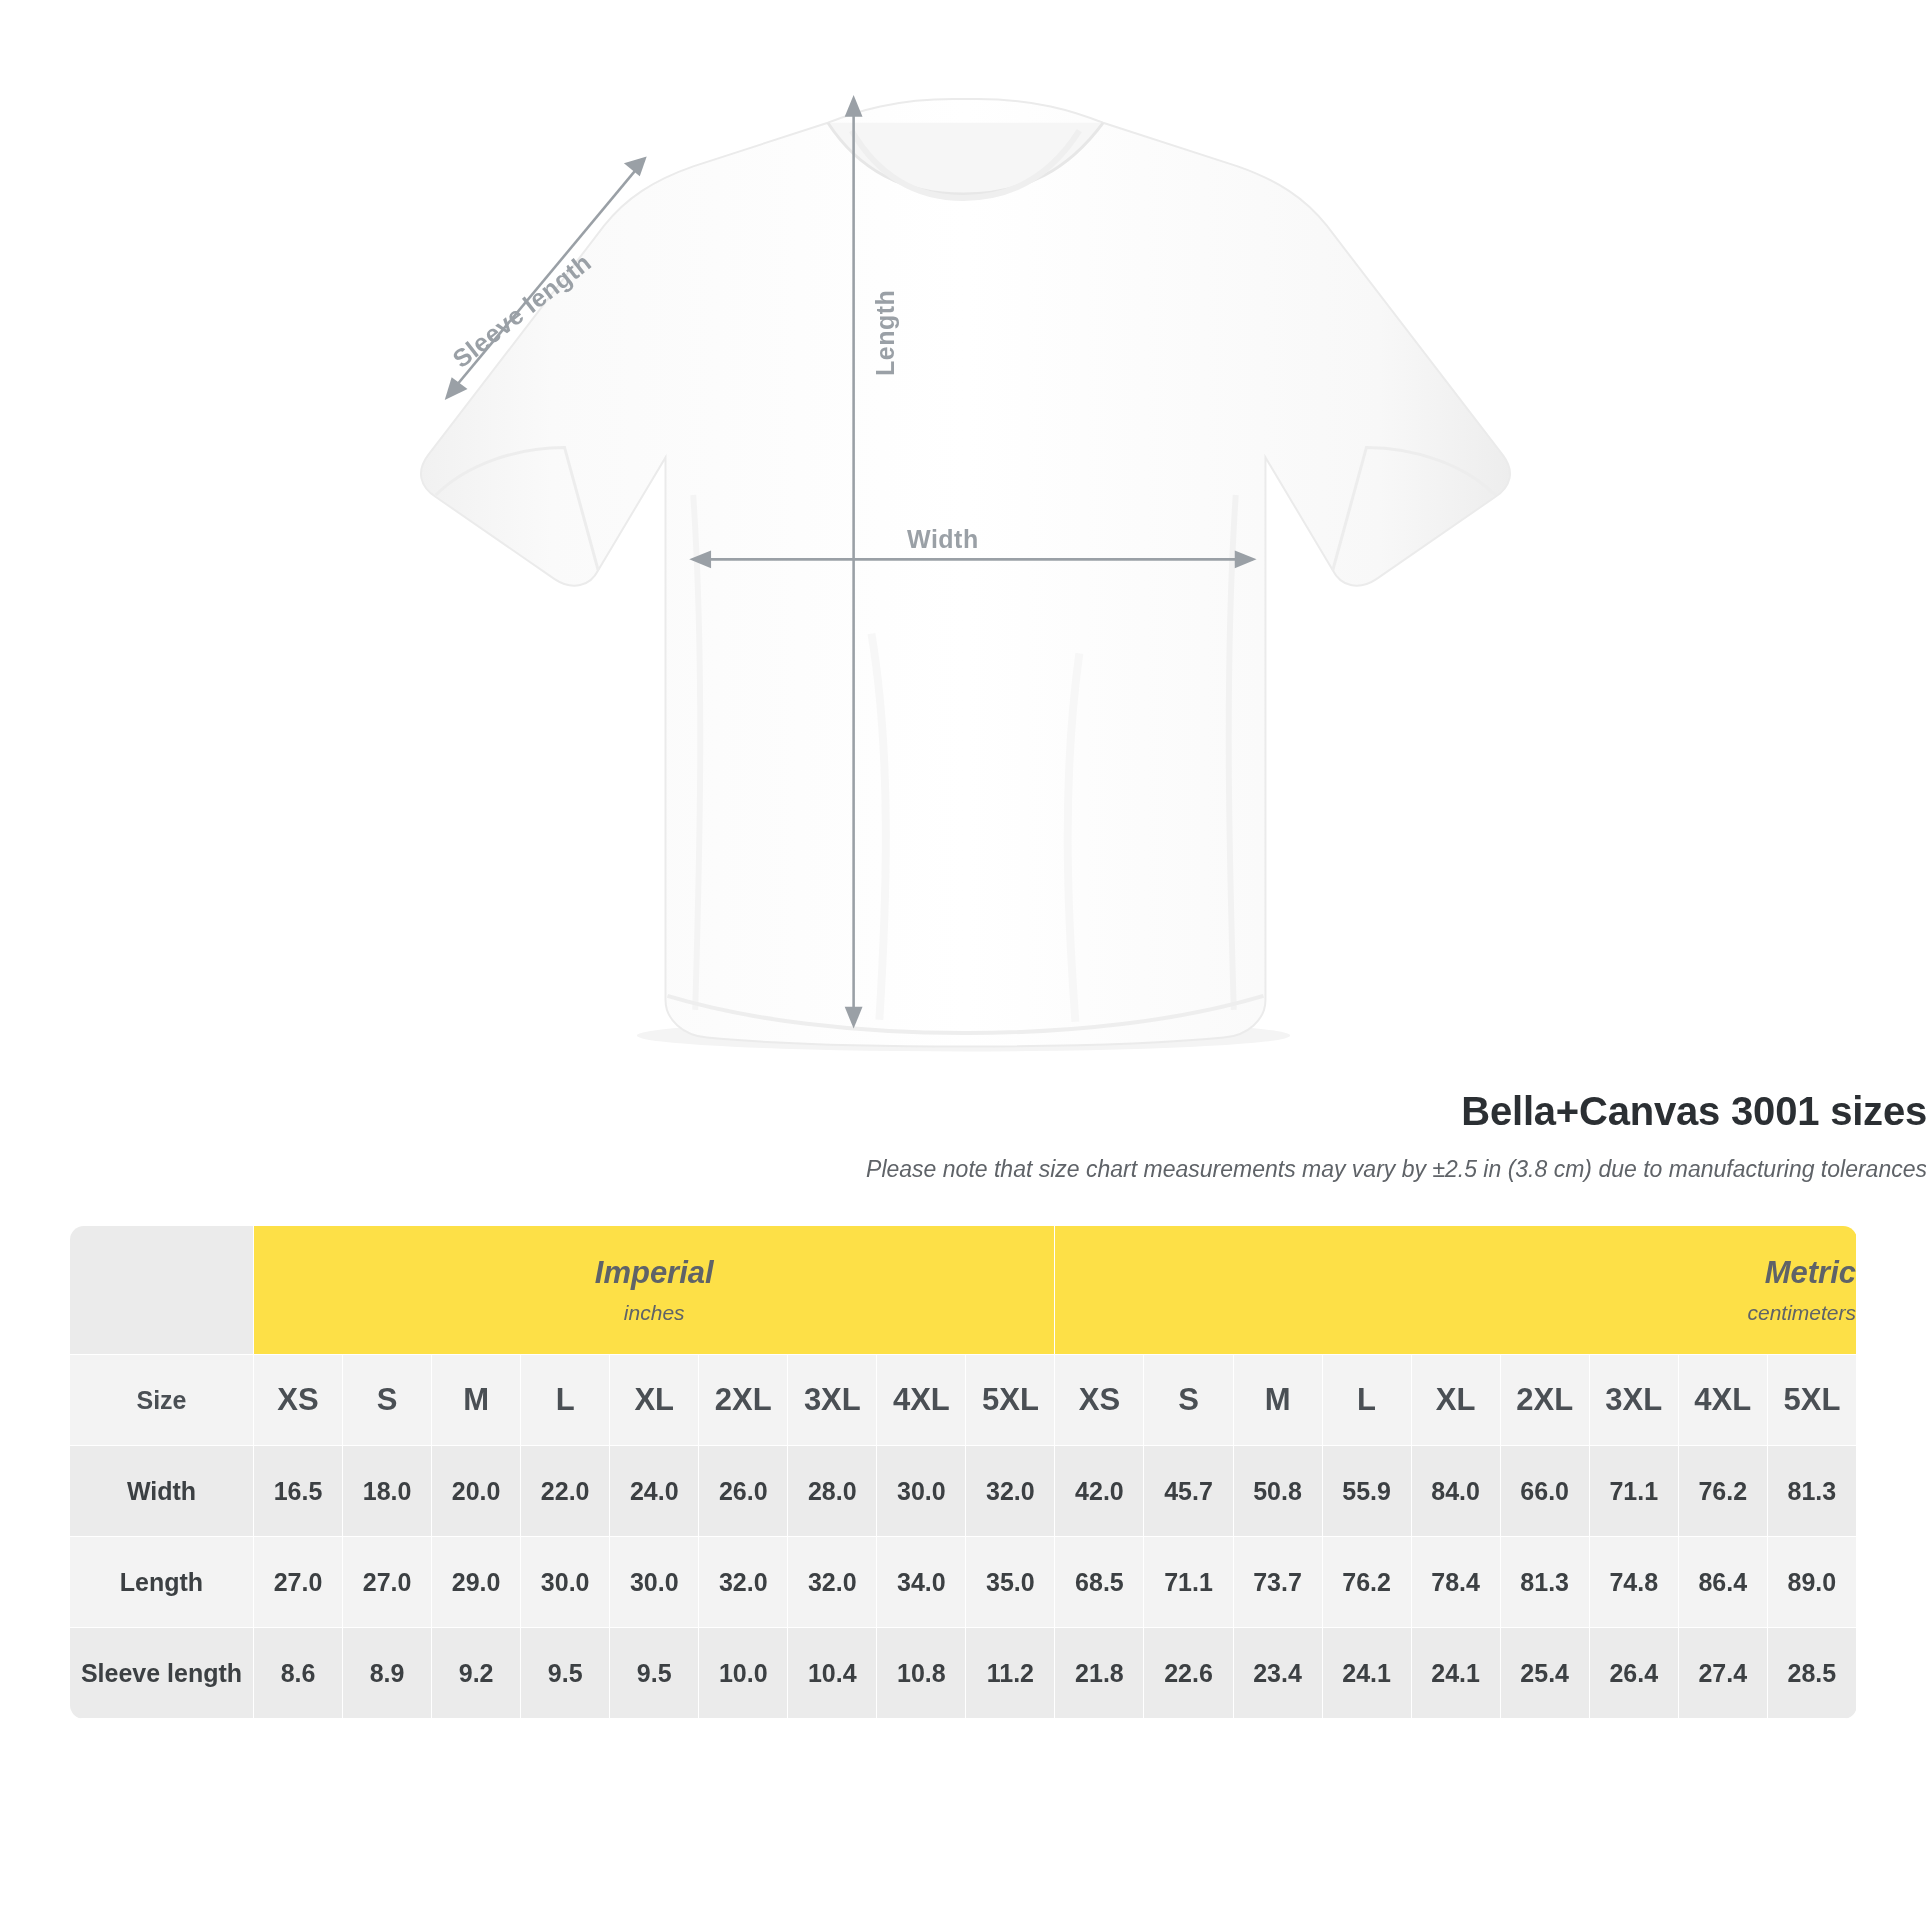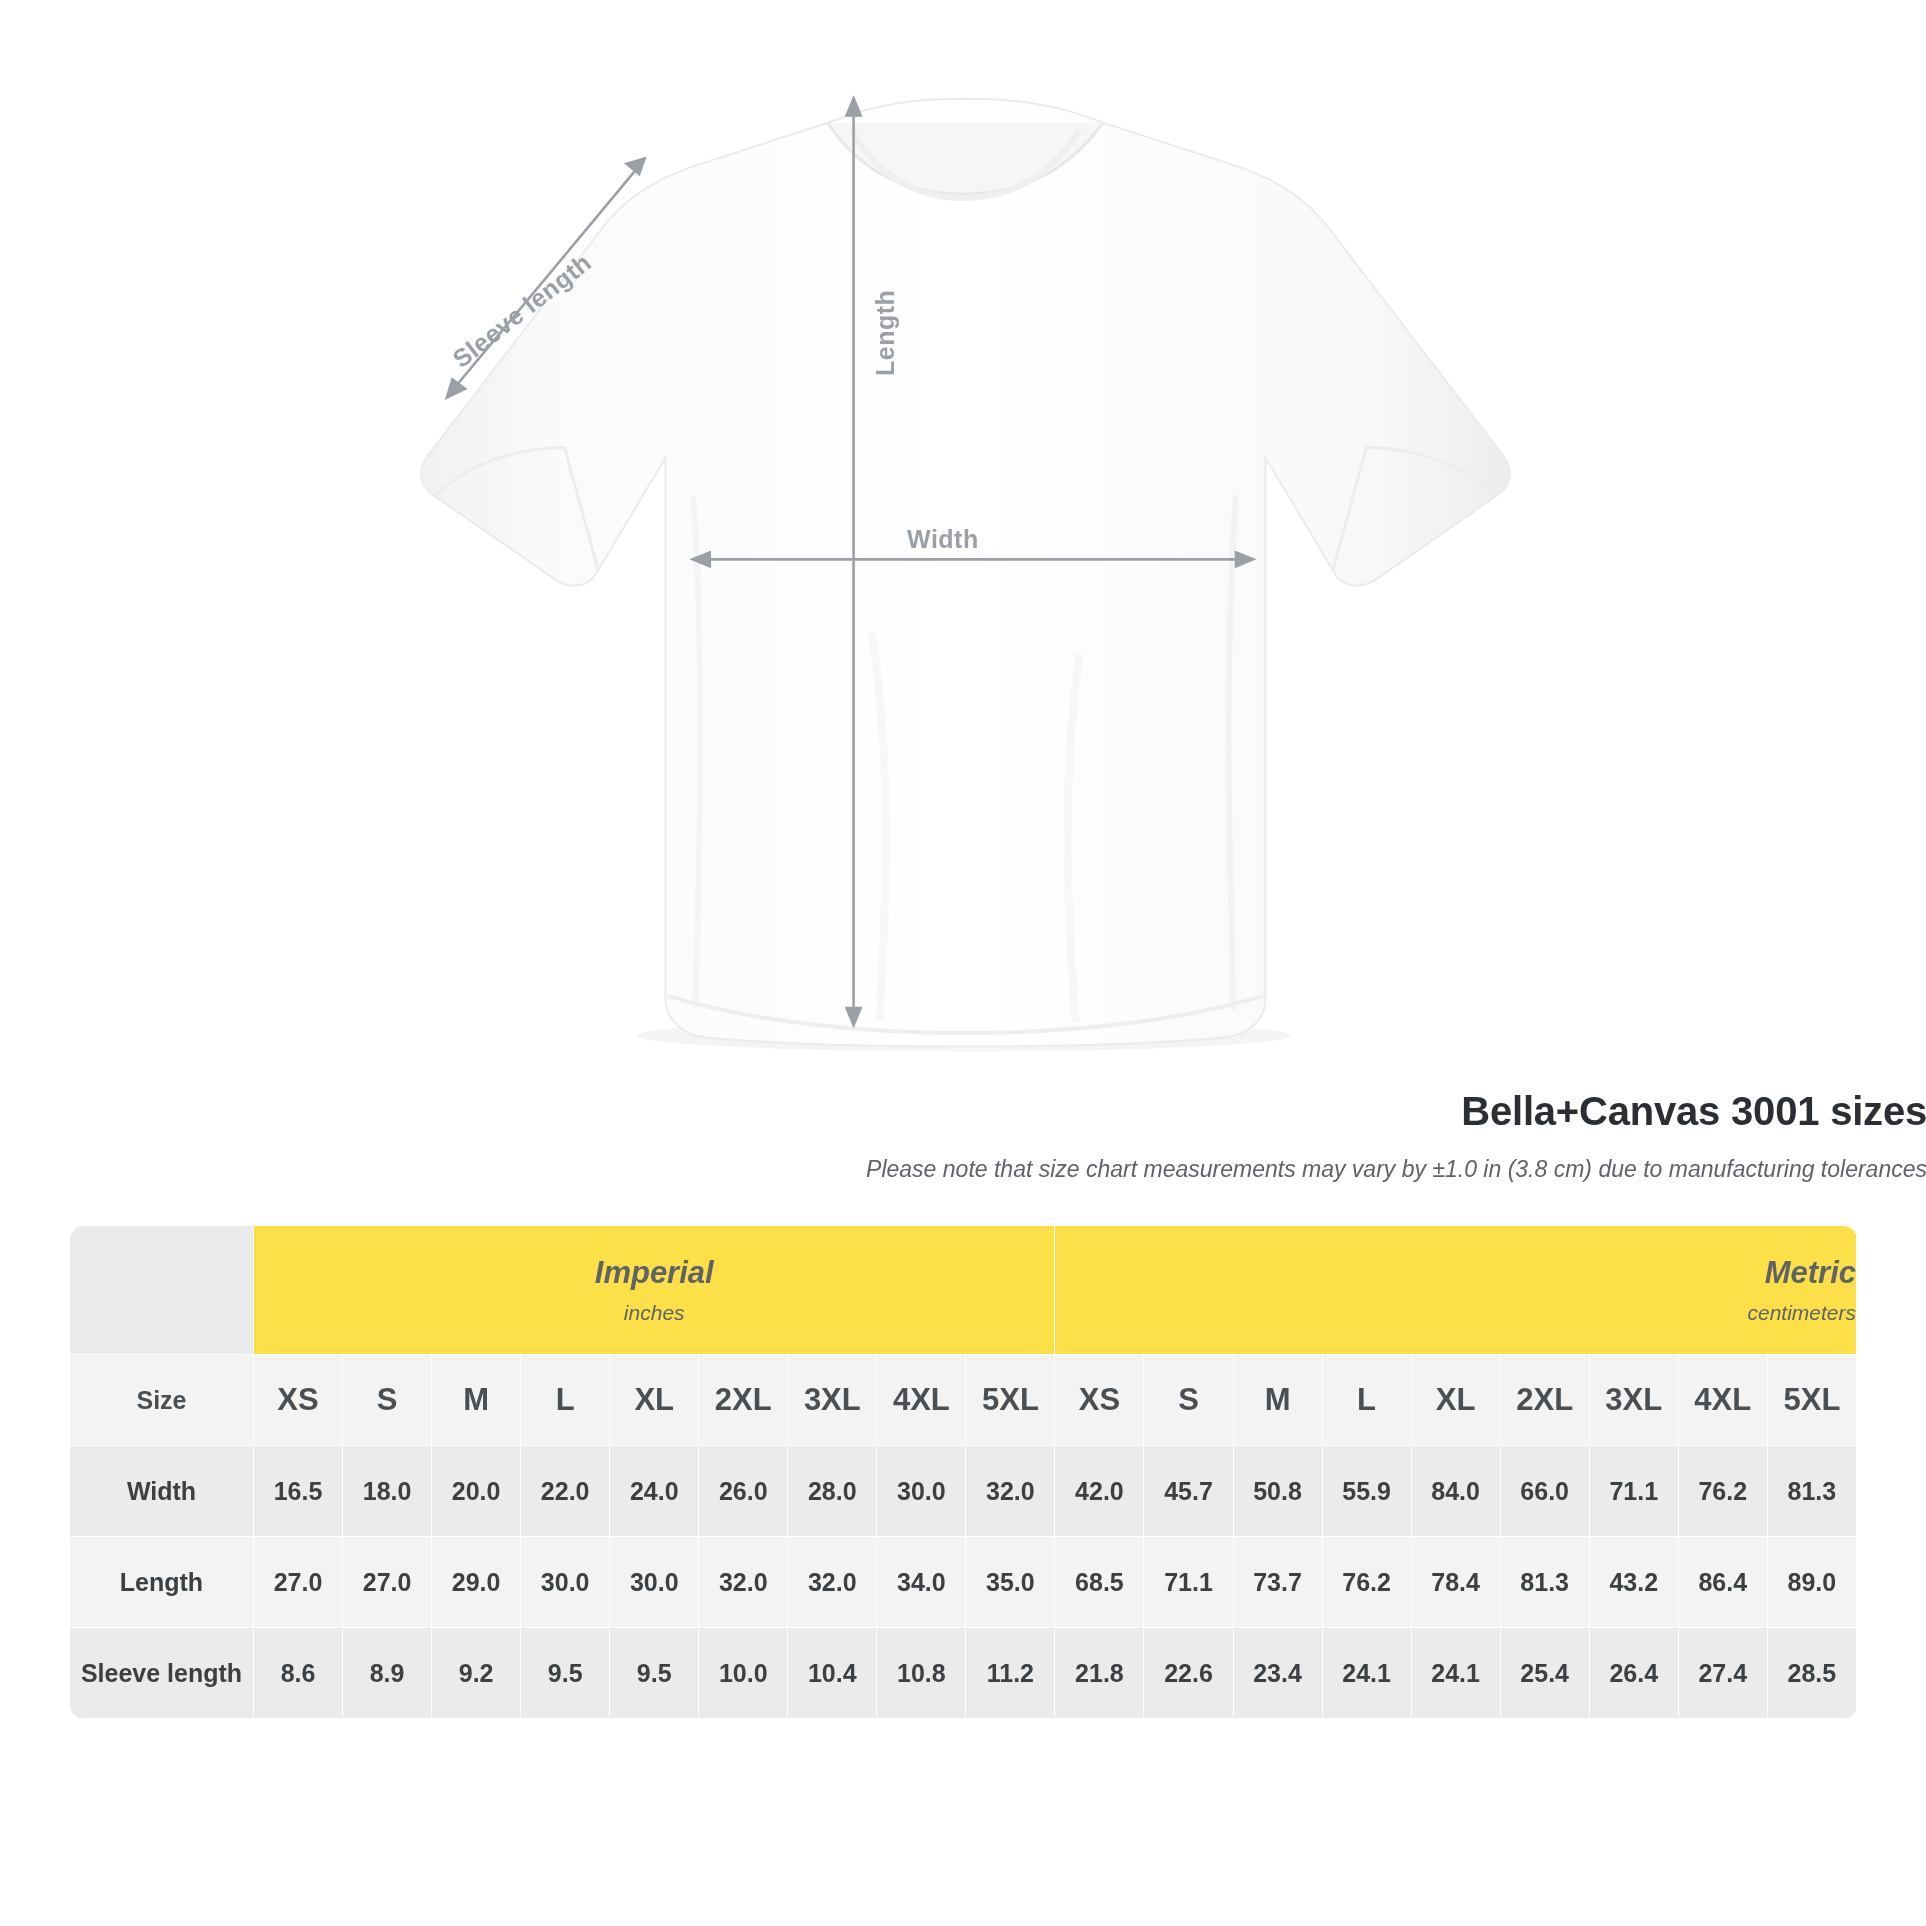--- a/index.html
+++ b/index.html
@@ -204,21 +204,21 @@
       </svg>
 
       <div class="dim-label width-label">Width</div>
       <div class="dim-label length-label">Length</div>
       <div class="dim-label sleeve-label">Sleeve length</div>
     </div>
   </div>
 
   <div class="titles">
     <div class="chart-title">Bella+Canvas 3001 sizes</div>
-    <div class="chart-note">Please note that size chart measurements may vary by ±1.0 in (3.8 cm) due to manufacturing tolerances</div>
+    <div class="chart-note">Please note that size chart measurements may vary by ±2.5 in (3.8 cm) due to manufacturing tolerances</div>
   </div>
 
   <div class="table-area">
     <table class="size-table">
       <colgroup>
         <col style="width:184px">
         <col span="18">
       </colgroup>
       <tbody>
 
@@ -288,21 +288,21 @@
           <td>32.0</td>
           <td>32.0</td>
           <td>34.0</td>
           <td>35.0</td>
           <td>68.5</td>
           <td>71.1</td>
           <td>73.7</td>
           <td>76.2</td>
           <td>78.4</td>
           <td>81.3</td>
-          <td>43.2</td>
+          <td>74.8</td>
           <td>86.4</td>
           <td>89.0</td>
         </tr>
 
         <tr class="body-row row-a">
           <td class="rowlabel">Sleeve length</td>
           <td>8.6</td>
           <td>8.9</td>
           <td>9.2</td>
           <td>9.5</td>

